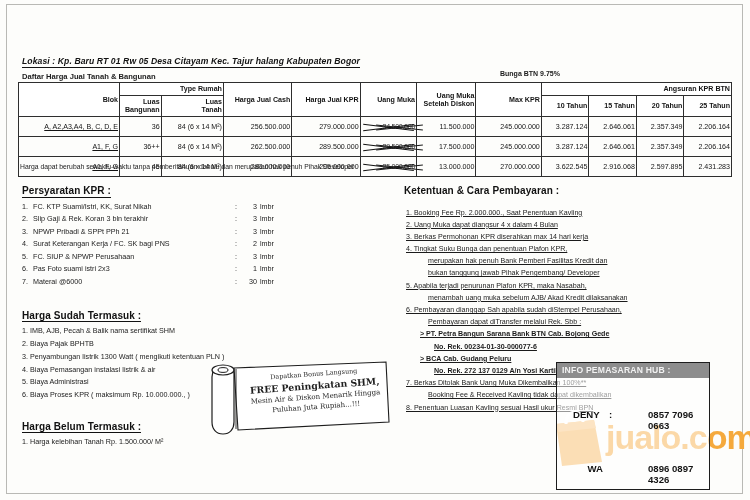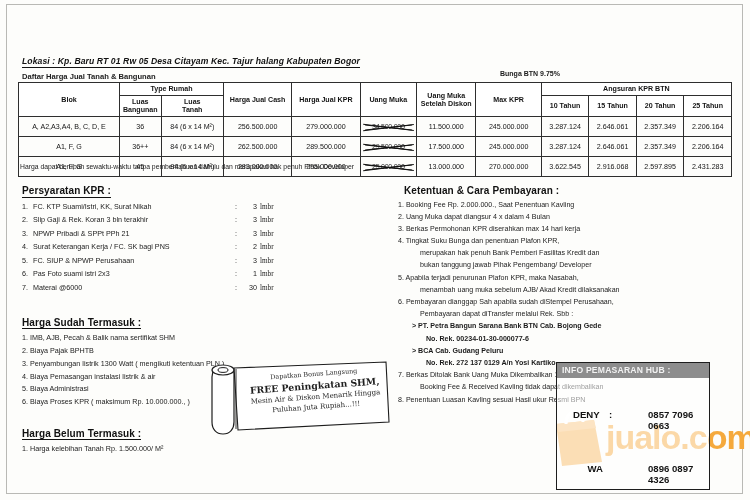--- a/index.html
+++ b/index.html
@@ -96,39 +96,40 @@
   }
   table.price {
     border-collapse: collapse;
     width: 100%;
     table-layout: fixed;
     font-size: 6.9px;
     color: #141414;
   }
   table.price th, table.price td {
     border: 1px solid #2e2e2e;
-    text-align: center;
+    text-align: right;
     vertical-align: middle;
     padding: 2px 1px;
     line-height: 1.15;
     font-weight: bold;
   }
   table.price th {
     font-size: 7.1px;
     background: #ffffff;
   }
   table.price td {
     font-weight: normal;
     height: 15px;
     font-size: 7.1px;
   }
   td.blok {
     text-align: left;
     padding-left: 3px;
     font-size: 6.9px;
+    text-decoration: underline;
   }
   .strike-cell {
     position: relative;
     color: #2b2b2b;
   }
   .strike-cell .val {
     position: relative;
     display: inline-block;
     letter-spacing: -.3px;
   }
@@ -201,42 +202,43 @@
     font-size: 7.2px;
     line-height: 1.0;
     margin-bottom: 5.4px;
     display: flex;
     align-items: baseline;
   }
   ol.reqs li .num { width: 11px; flex: 0 0 11px; }
   ol.reqs li .txt { flex: 1 1 auto; }
   ol.reqs li .sep { width: 9px; flex: 0 0 9px; text-align: left; }
   ol.reqs li .qty { width: 13px; flex: 0 0 13px; text-align: right; padding-right: 3px;}
-  ol.reqs li .unit { width: 22px; flex: 0 0 22px; font-family: Liberation Serif, serif; }
+  ol.reqs li .unit { width: 22px; flex: 0 0 22px; }
 
   ul.plainlist {
     list-style: none;
     margin: 0;
     padding: 0;
   }
   ul.plainlist li {
     font-size: 7.2px;
     line-height: 1.0;
     margin-bottom: 5.6px;
     padding-left: 11px;
     text-indent: -11px;
   }
 
   .gap-1 { height: 14px; }
   .gap-2 { height: 12px; }
 
   ul.terms {
     list-style: none;
-    margin: 0;
+    margin: 8px;
     padding: 0;
+    text-decoration: underline;
   }
   ul.terms li {
     font-size: 7.1px;
     line-height: 1.0;
     margin-bottom: 5.1px;
     padding-left: 12px;
     text-indent: -12px;
   }
   ul.terms li.cont {
     padding-left: 22px;

